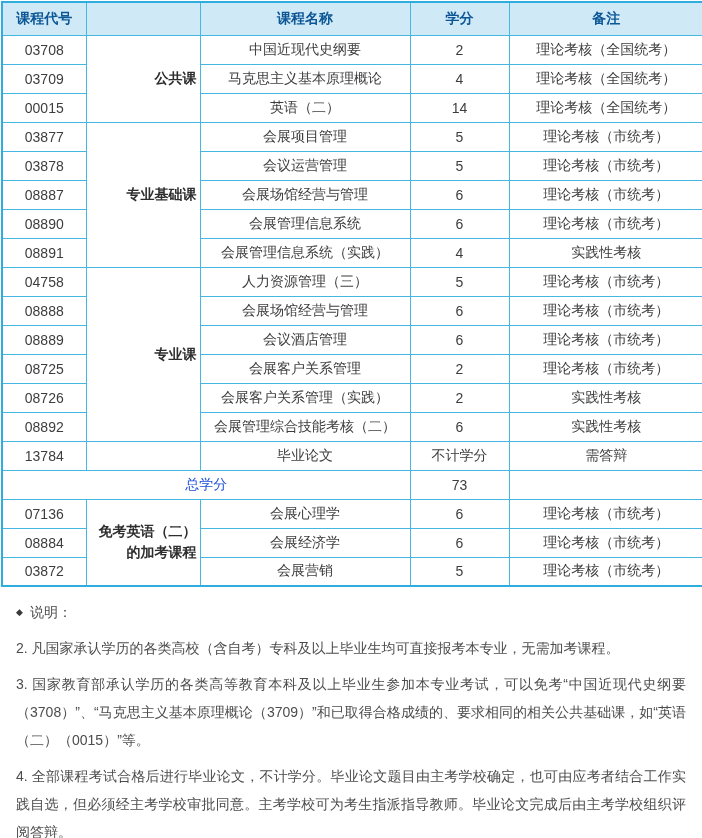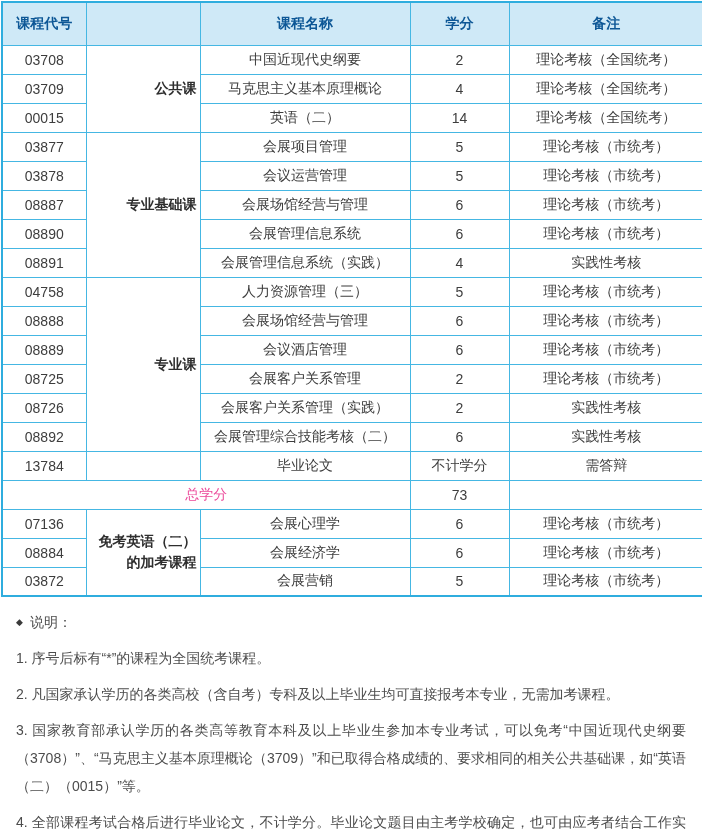--- a/index.html
+++ b/index.html
@@ -24,35 +24,35 @@
     text-align: center;
     vertical-align: middle;
     padding: 0 3px;
     overflow: hidden;
   }
   .course thead th {
     background: #cfe9f7;
     color: #0d5796;
     font-size: 14px;
     font-weight: bold;
-    height: 43px;
+    height: 33px;
   }
   .course td {
     height: 29px;
     font-size: 14px;
     color: #3d3d3d;
     background: #ffffff;
   }
   td.cat {
     font-weight: bold;
     color: #2e2e2e;
     line-height: 1.5;
     text-align: right;
   }
-  td.total-label { font-size: 14px; color: #ec4899; }
+  td.total-label { font-size: 14px; color: #1d4ed8; }
 
   .notes {
     padding: 3px 8px 0 8px;
     color: #4c4c4c;
     font-size: 14px;
   }
   .notes p {
     margin: 8px;
     line-height: 28px;
     text-align: justify;
@@ -208,20 +208,19 @@
         <td>03872</td>
         <td>会展营销</td>
         <td>5</td>
         <td>理论考核（市统考）</td>
       </tr>
     </tbody>
   </table>
 
   <div class="notes">
     <p><span class="bullet">◆</span><span>说明：</span></p>
-    <p>1. 序号后标有“*”的课程为全国统考课程。</p>
     <p>2. 凡国家承认学历的各类高校（含自考）专科及以上毕业生均可直接报考本专业，无需加考课程。</p>
     <p>3. 国家教育部承认学历的各类高等教育本科及以上毕业生参加本专业考试，可以免考“中国近现代史纲要（3708）”、“马克思主义基本原理概论（3709）”和已取得合格成绩的、要求相同的相关公共基础课，如“英语（二）（0015）”等。</p>
     <p>4. 全部课程考试合格后进行毕业论文，不计学分。毕业论文题目由主考学校确定，也可由应考者结合工作实践自选，但必须经主考学校审批同意。主考学校可为考生指派指导教师。毕业论文完成后由主考学校组织评阅答辩。</p>
 
   </div>
 
 </div>
 
 </body></html>

